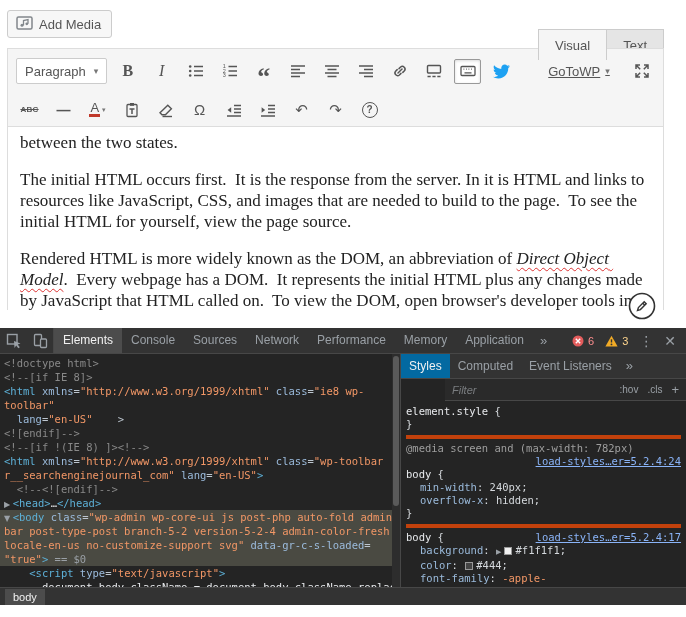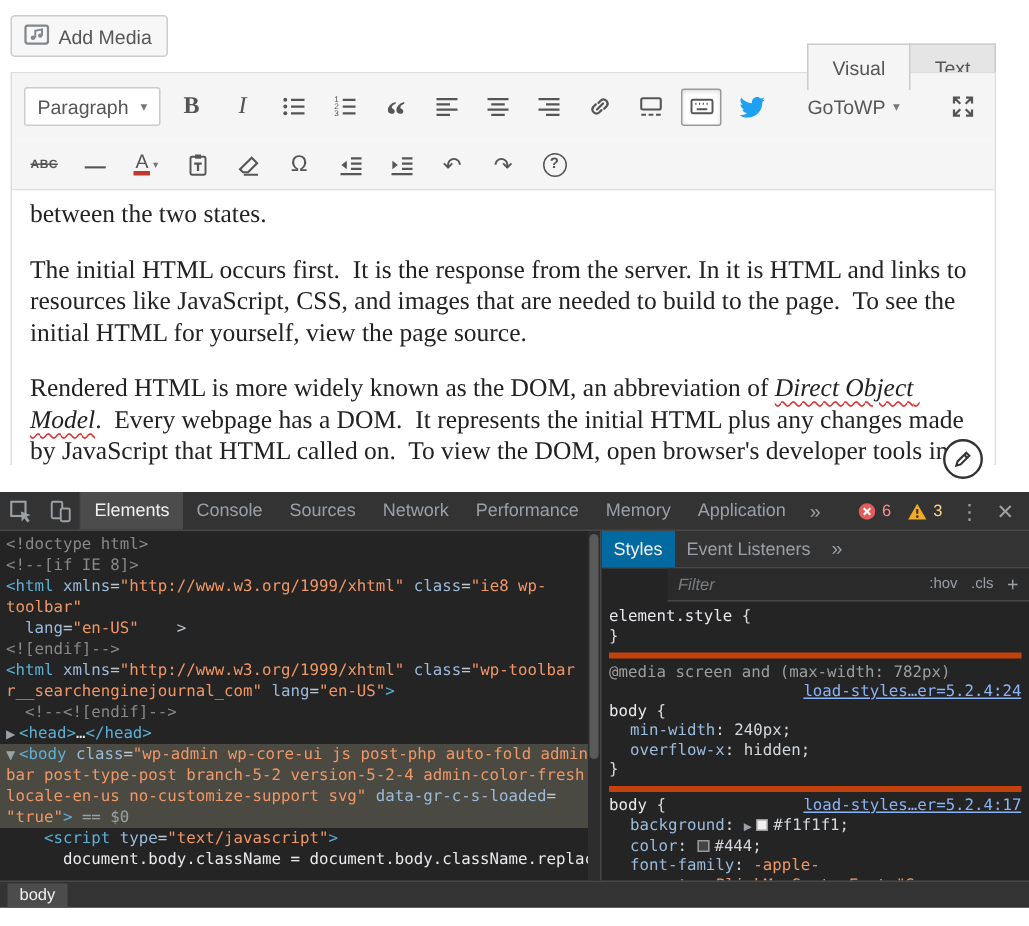--- a/index.html
+++ b/index.html
@@ -25,22 +25,22 @@
   .tb-icons { display:flex; align-items:center; gap:7px; }
   .tb-btn { width:27px; height:25px; display:flex; align-items:center; justify-content:center;
     background:transparent; border:1px solid transparent; border-radius:2px; color:#555;
     font-size:14px; cursor:pointer; flex:none; }
   .tb-btn.active { background:#fff; border-color:#999; box-shadow:inset 0 1px 3px rgba(0,0,0,.15); }
   .para-dd { height:26px; min-width:84px; background:#fff; border:1px solid #ccc; border-radius:2px;
     font-size:13px; color:#555; display:flex; align-items:center; justify-content:space-between;
     padding:0 8px; gap:8px; cursor:pointer; }
   .caret { font-size:9px; color:#777; }
   .caret.tiny { font-size:7px; margin-left:2px; }
-  .gotowp { margin-left:16px; background:none; border:none; color:#555; font-size:13px;
-    display:flex; gap:5px; align-items:center; cursor:pointer; }
+  .gotowp { margin-left:26px; background:none; border:none; color:#555; font-size:13px;
+    display:flex; gap:5px; align-items:center; cursor:pointer;text-decoration:underline; }
   .fullscreen { margin-left:auto; }
 
   .g-bold   { font-weight:bold; font-family:"Liberation Serif",serif; font-size:16px; }
   .g-italic { font-style:italic; font-family:"Liberation Serif",serif; font-size:16px; }
   .g-quote  { font-family:"Liberation Serif",serif; font-weight:bold; font-size:26px;
               line-height:6px; margin-top:12px; }
   .g-strike { font-size:8px; font-weight:bold; text-decoration:line-through; letter-spacing:.3px; }
   .g-hr     { font-weight:bold; }
   .g-color-a{ font-size:13px; line-height:12px; border-bottom:3px solid #c0392b; padding:0 1px; }
   .g-help   { width:16px; height:16px; border:1.4px solid #555; border-radius:50%;
@@ -371,39 +371,41 @@
 
     <div class="dt-main">
       <div class="elements-pane">
         <div id="code">
             <div class="code-line"><span class="tk-cm">&lt;!doctype html&gt;</span></div>
             <div class="code-line"><span class="tk-cm">&lt;!--[if IE 8]&gt;</span></div>
             <div class="code-line"><span class="tk-tag">&lt;html</span><span class="tk-attr"> xmlns</span><span class="tk-pun">=</span><span class="tk-val">"http://www.w3.org/1999/xhtml"</span><span class="tk-attr"> class</span><span class="tk-pun">=</span><span class="tk-val">"ie8 wp-</span></div>
             <div class="code-line"><span class="tk-val">toolbar"</span></div>
             <div class="code-line"><span class="tk-attr">  lang</span><span class="tk-pun">=</span><span class="tk-val">"en-US"</span><span class="tk-pun">    &gt;</span></div>
             <div class="code-line"><span class="tk-cm">&lt;![endif]--&gt;</span></div>
+            <div class="code-line"><span class="tk-cm">&lt;!--[if !(IE 8) ]&gt;&lt;!--&gt;</span></div>
             <div class="code-line"><span class="tk-tag">&lt;html</span><span class="tk-attr"> xmlns</span><span class="tk-pun">=</span><span class="tk-val">"http://www.w3.org/1999/xhtml"</span><span class="tk-attr"> class</span><span class="tk-pun">=</span><span class="tk-val">"wp-toolbar</span></div>
             <div class="code-line"><span class="tk-val">r__searchenginejournal_com"</span><span class="tk-attr"> lang</span><span class="tk-pun">=</span><span class="tk-val">"en-US"</span><span class="tk-tag">&gt;</span></div>
             <div class="code-line"><span class="tk-cm">  &lt;!--&lt;![endif]--&gt;</span></div>
             <div class="code-line"><span class="tk-arrow">▶ </span><span class="tk-tag">&lt;head</span><span class="tk-tag">&gt;</span><span class="tk-txt">…</span><span class="tk-tag">&lt;/head&gt;</span></div>
             <div class="code-line selected"><span class="tk-arrow">▼ </span><span class="tk-tag">&lt;body</span><span class="tk-attr"> class</span><span class="tk-pun">=</span><span class="tk-val">"wp-admin wp-core-ui js post-php auto-fold admin-</span></div>
             <div class="code-line selected"><span class="tk-val">bar post-type-post branch-5-2 version-5-2-4 admin-color-fresh</span></div>
             <div class="code-line selected"><span class="tk-val">locale-en-us no-customize-support svg"</span><span class="tk-attr"> data-gr-c-s-loaded</span><span class="tk-pun">=</span></div>
             <div class="code-line selected"><span class="tk-val">"true"</span><span class="tk-tag">&gt;</span><span class="tk-dim"> == $0</span></div>
             <div class="code-line"><span class="tk-tag">    &lt;script</span><span class="tk-attr"> type</span><span class="tk-pun">=</span><span class="tk-val">"text/javascript"</span><span class="tk-tag">&gt;</span></div>
             <div class="code-line"><span class="tk-txt">      document.body.className = document.body.className.replace</span></div>
           </div>
         <div class="scrollbar">
             <div class="thumb"></div>
           </div>
       </div>
 
       <div class="styles-pane">
         <div class="sty-tabs" id="sty-tabs">
             <div class="sty-tab selected">Styles</div>
+            <div class="sty-tab">Computed</div>
             <div class="sty-tab">Event Listeners</div>
             <div class="sty-more">»</div>
           </div>
         <div class="filter-row">
           <input class="filter" placeholder="Filter" style="">
           <span class="tgl">:hov</span>
           <span class="tgl">.cls</span>
           <span class="tgl plus">+</span>
         </div>
         <div id="sty-content" class="sty-content">

